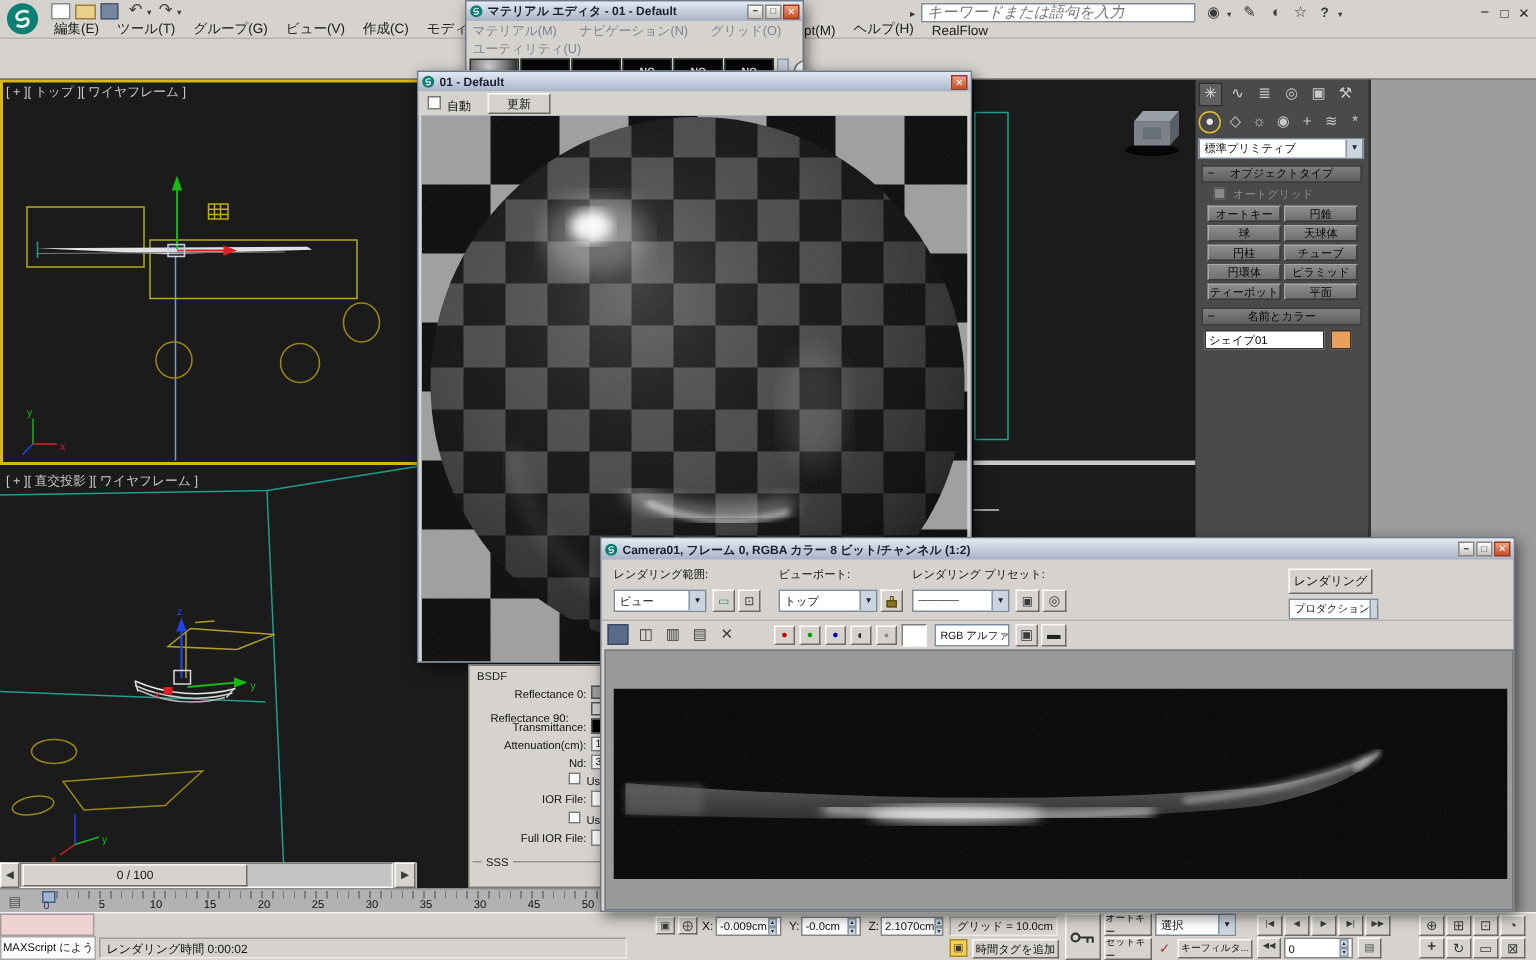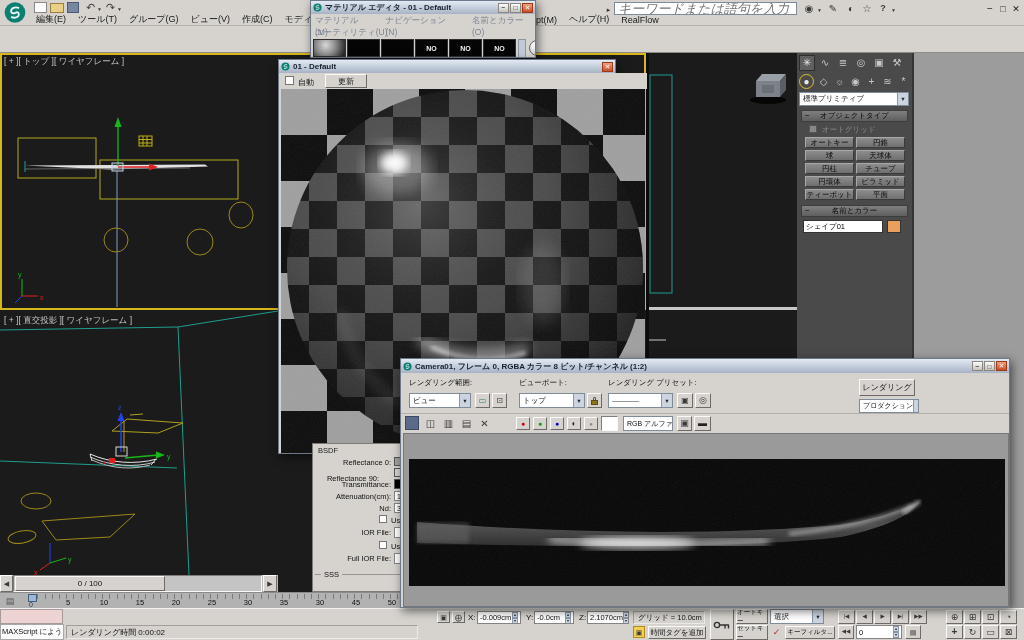--- a/index.html
+++ b/index.html
@@ -60,21 +60,21 @@
       <span class="mi">モディファイヤ</span>
       <span class="mi">アニメ</span>
     </div>
     <div class="abs" style="left:528px;top:13px;height:13px;display:flex;align-items:center">
       <span class="mi">ipt(M)</span>
       <span class="mi">ヘルプ(H)</span>
       <span class="mi">RealFlow</span>
     </div>
 
     <div class="ib" style="left:604px;top:3px;width:9px;height:12px;font-size:7px;color:#333">▸</div>
-    <input class="abs" style="left: 614px; top: 2px; width: 183px; height: 13px; border: 1px solid rgb(126, 140, 154); font-size: 13px; font-style: italic; color: rgb(136, 136, 136); padding: 0px 3px; font-family: Liberation Serif, serif;" placeholder="キーワードまたは語句を入力">
+    <input class="abs" style="left: 614px; top: 2px; width: 183px; height: 13px; border: 1px solid rgb(126, 140, 154); font-size: 10px; font-style: italic; color: rgb(136, 136, 136); padding: 0px 3px; font-family: Liberation Serif, serif;" placeholder="キーワードまたは語句を入力">
     <div class="ib" style="left:802px;top:2px;width:14px;height:13px;font-size:10px">◉</div>
     <div class="ib" style="left:816px;top:6px;width:7px;height:8px;font-size:5px">▼</div>
     <div class="ib" style="left:826px;top:2px;width:14px;height:13px;font-size:10px">✎</div>
     <div class="ib" style="left:844px;top:2px;width:14px;height:13px;font-size:10px">◐</div>
     <div class="ib" style="left:860px;top:2px;width:14px;height:13px;font-size:10px">☆</div>
     <div class="ib" style="left:876px;top:2px;width:14px;height:13px;font-size:9px;font-weight:bold">?</div>
     <div class="ib" style="left:890px;top:6px;width:7px;height:8px;font-size:5px">▼</div>
     <div class="ib" style="left:984px;top:3px;width:12px;height:12px;font-size:10px;color:#222">−</div>
     <div class="ib" style="left:997px;top:3px;width:12px;height:12px;font-size:9px;color:#222">□</div>
     <div class="ib" style="left:1010px;top:3px;width:12px;height:12px;font-size:9px;color:#222">✕</div>
@@ -384,42 +384,42 @@
       <span class="ttl">マテリアル エディタ - 01 - Default</span>
       <span style="margin-left:auto;display:flex">
         <span class="wbtn">−</span>
         <span class="wbtn">□</span>
         <span class="wbtn red">✕</span>
       </span>
     </div>
     <div class="abs" style="left:4px;top:14px;display:flex;gap:15px;color:#7b8494;font-size:8.5px">
       <span>マテリアル(M)</span>
       <span>ナビゲーション(N)</span>
-      <span>名前とカラー(O)</span>
+      <span>グリッド(O)</span>
     </div>
     <div class="abs" style="left:4px;top:26px;color:#7b8494;font-size:8.5px">ユーティリティ(U)</div>
     <div class="abs" style="left:2px;top:38px;display:flex">
       <div class="slot" style="background:radial-gradient(circle at 38% 32%,#d8d8d8,#8a8a8a 45%,#2a2a2a 90%)"></div>
       <div class="slot"></div>
       <div class="slot"></div>
       <div class="slot">
           <span>NO</span>
         </div>
       <div class="slot">
           <span>NO</span>
         </div>
       <div class="slot">
           <span>NO</span>
         </div>
     </div>
     <div class="abs" style="left:207px;top:38px;width:8px;height:19px;background:#c3cad6;border:1px solid #8a98a8"></div>
     <div class="abs" style="left:218px;top:39px;width:16px;height:16px;border-radius:50%;background:radial-gradient(circle at 35% 30%,#fff,#cfd4da 60%,#8a9099);border:1px solid #666"></div>
   </div>
 
-  <div class="win" style="left:278px;top:59px;width:338px;height:395px">
+  <div class="win" style="left:278px;top:47px;width:370px;height:395px">
     <div class="wt">
       <svg width="9" height="9" viewBox="0 0 20 20">
           <circle cx="10" cy="10" r="9" fill="#0d7f72"></circle>
           <path d="M13.5,6.2 C10,4.6 6.5,6.4 6.6,9.0 C6.7,11 9.4,11 10.6,10.2 C12,9.3 13.6,10 13.3,12 C13,14.2 9.6,15.4 6.6,13.8" stroke="#eafaf6" stroke-width="1.8" fill="none"></path>
         </svg>
       <span class="ttl">01 - Default</span>
       <span class="wbtn red" style="margin-left:auto">✕</span>
     </div>
     <div class="abs" style="left:0;top:13px;width:368px;height:16px;background:#d6d3ce">
       <span class="chk" style="left:6px;top:3px"></span>

